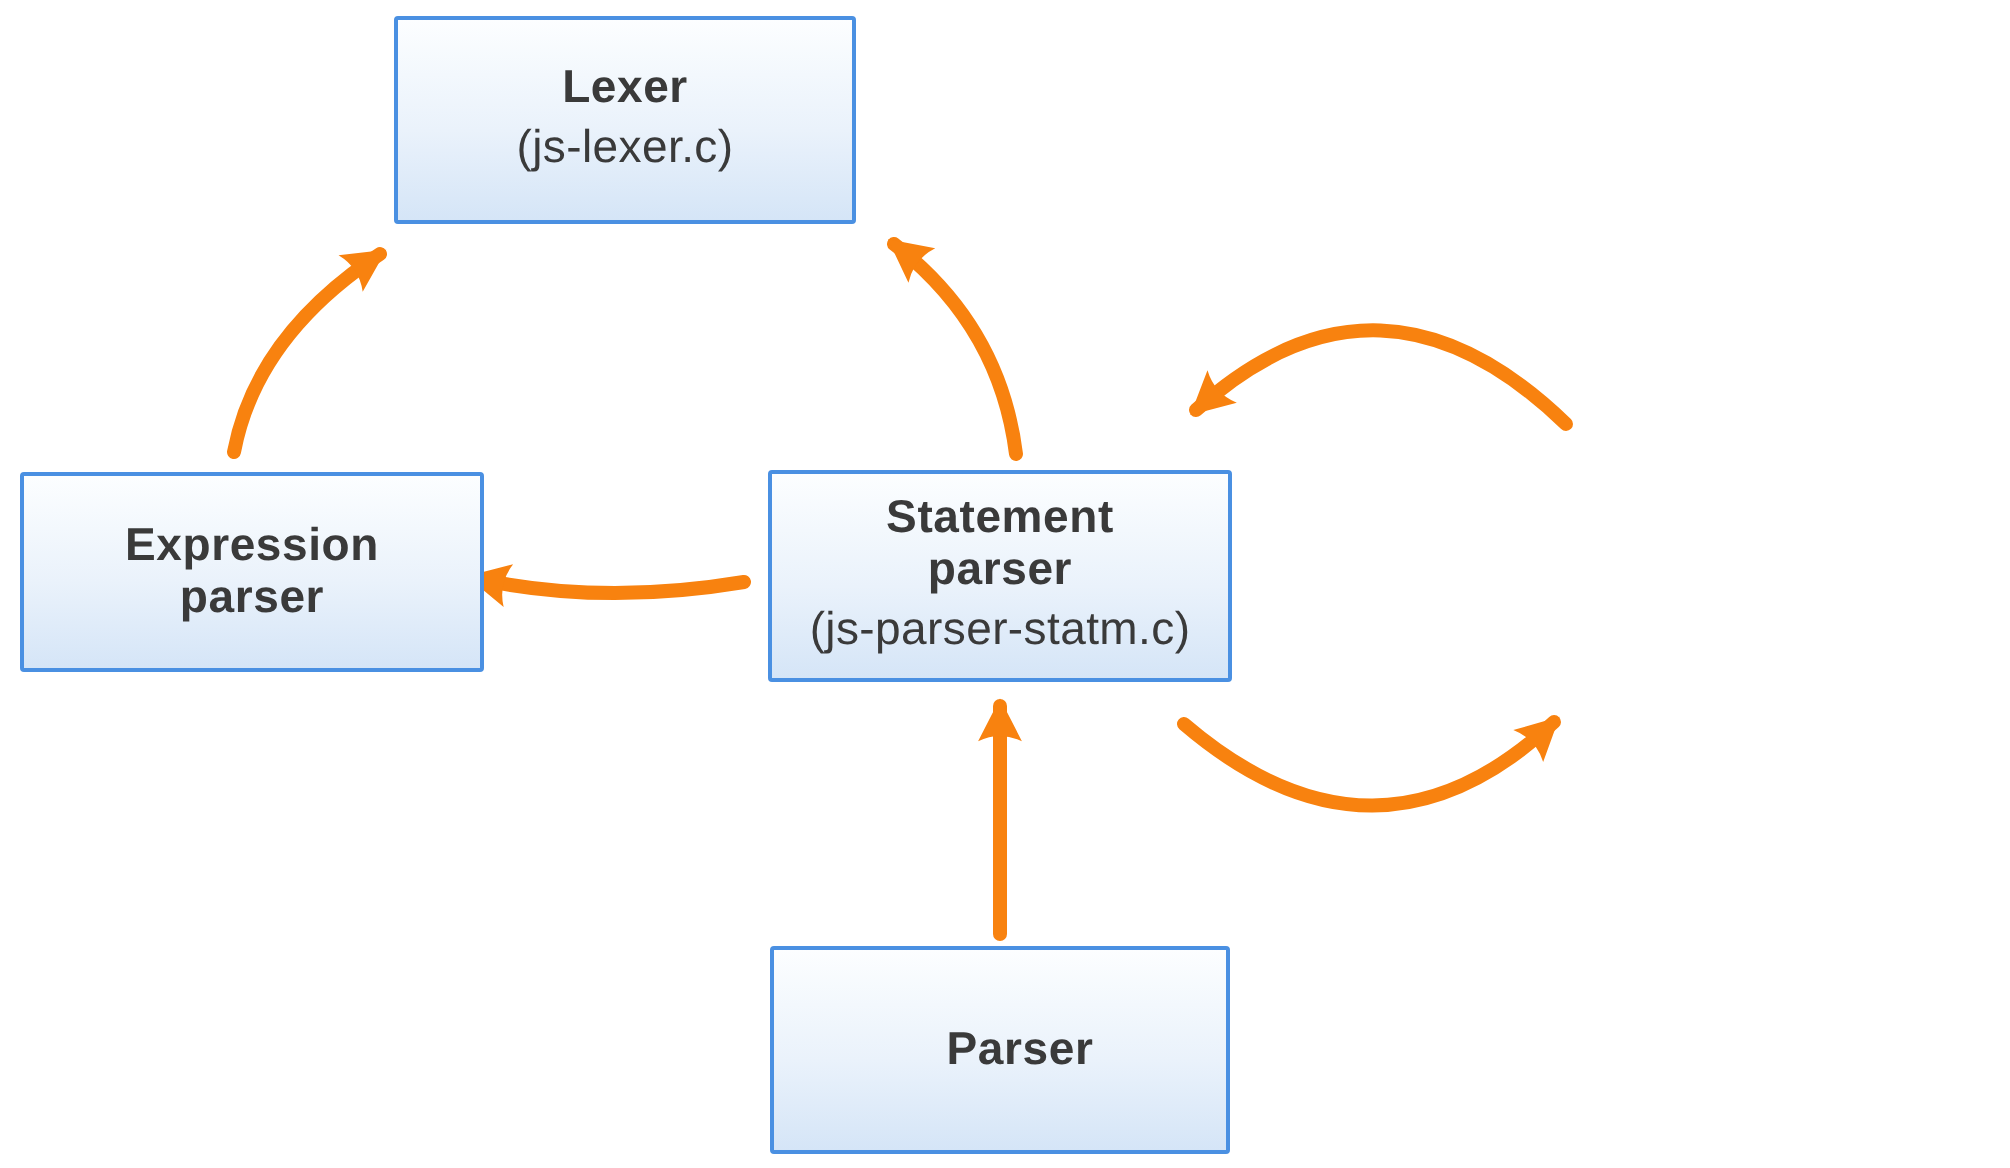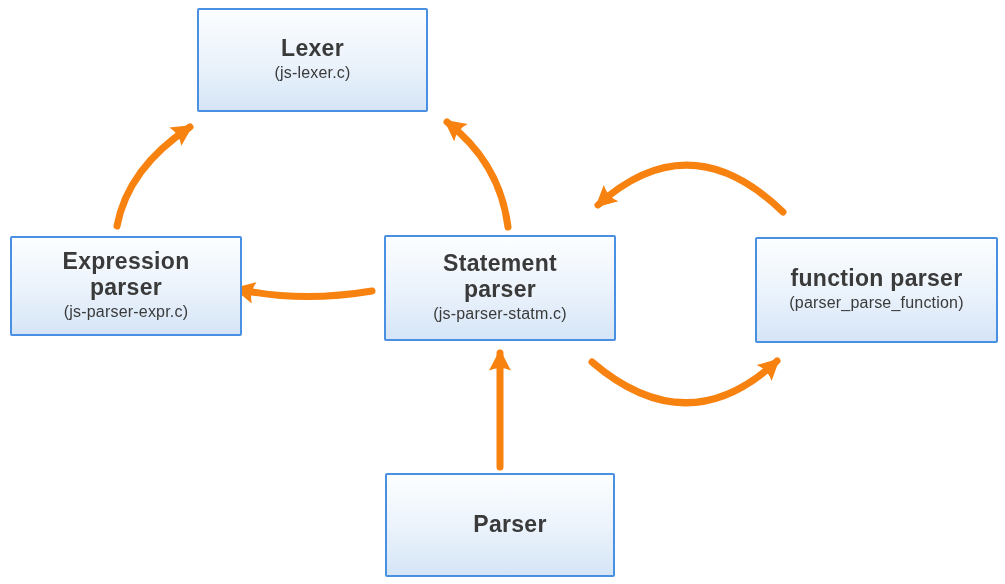--- a/index.html
+++ b/index.html
@@ -52,21 +52,21 @@
     color: var(--text);
   }
   .node .title {
     font-size: 23px;
     font-weight: bold;
     line-height: 1.12;
     letter-spacing: 0.3px;
   }
   .node .title.narrow { max-width: 130px; }
   .node .subtitle {
-    font-size: 16px;
+    font-size: 23px;
     font-weight: normal;
     line-height: 1.3;
     margin-top: 2px;
     letter-spacing: 0.2px;
   }
   
   #node-lexer              { left: 197px; top:   8px; width: 231px; height: 104px; text-align: center; }
   #node-expression-parser  { left:  10px; top: 236px; width: 232px; height: 100px; }
   #node-statement-parser   { left: 384px; top: 235px; width: 232px; height: 106px; }
   #node-function-parser    { left: 755px; top: 237px; width: 243px; height: 106px; }
@@ -91,30 +91,25 @@
     <path class="edge" marker-end="url(#ah)" d="M 500 467 L 500 353"></path>
   </svg>
 
   <div class="node" id="node-lexer">
     <div class="title">Lexer</div>
     <div class="subtitle">(js-lexer.c)</div>
   </div>
 
   <div class="node" id="node-expression-parser">
     <div class="title narrow">Expression parser</div>
-    <div class="subtitle">(js-parser-expr.c)</div>
   </div>
 
   <div class="node" id="node-statement-parser">
     <div class="title narrow">Statement parser</div>
     <div class="subtitle">(js-parser-statm.c)</div>
   </div>
 
-  <div class="node" id="node-function-parser">
-    <div class="title">function parser</div>
-    <div class="subtitle">(parser_parse_function)</div>
-  </div>
 
   <div class="node" id="node-parser">
     <div class="title">Parser</div>
   </div>
 
 </div>
 
 </body></html>

